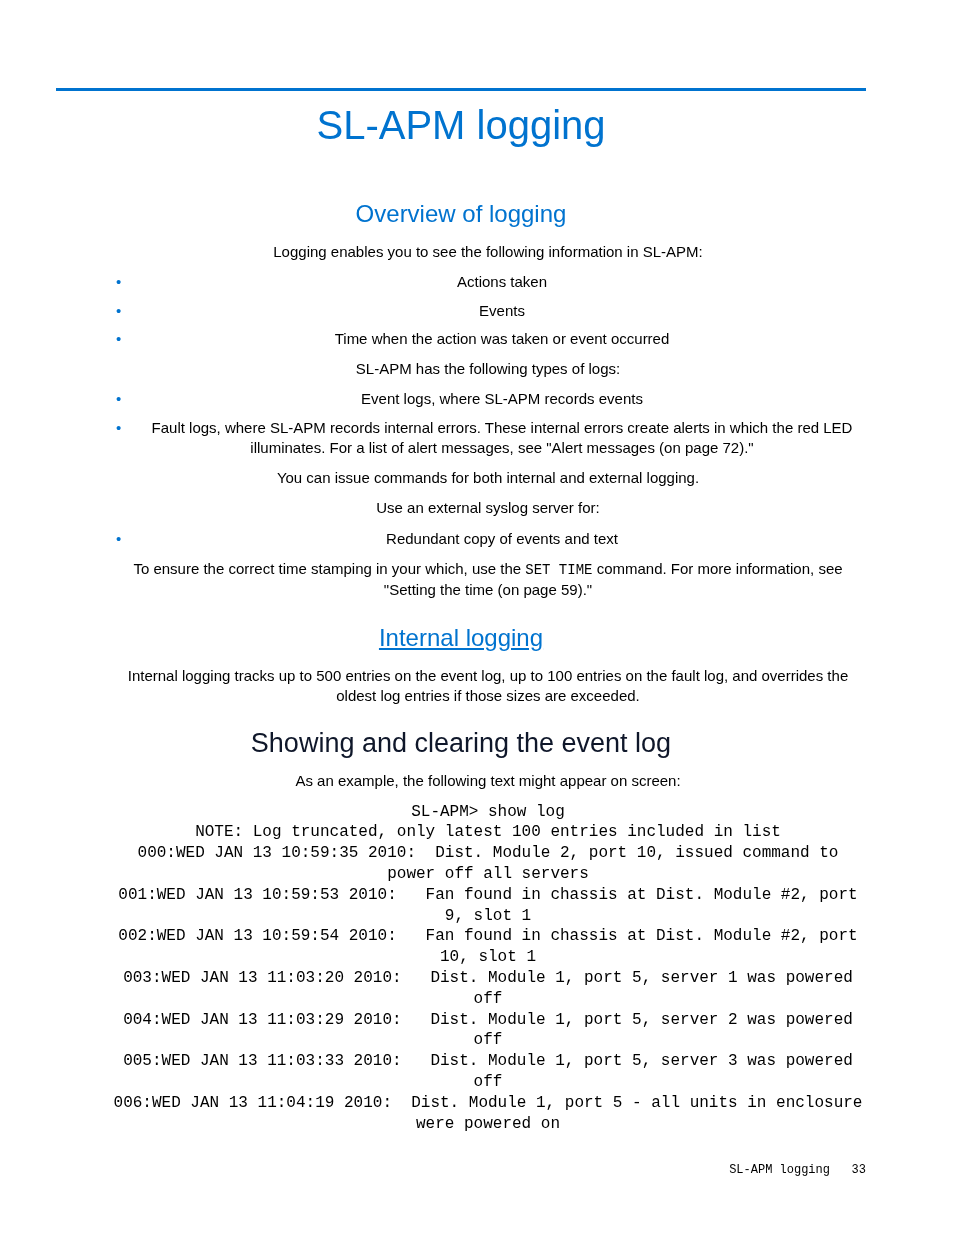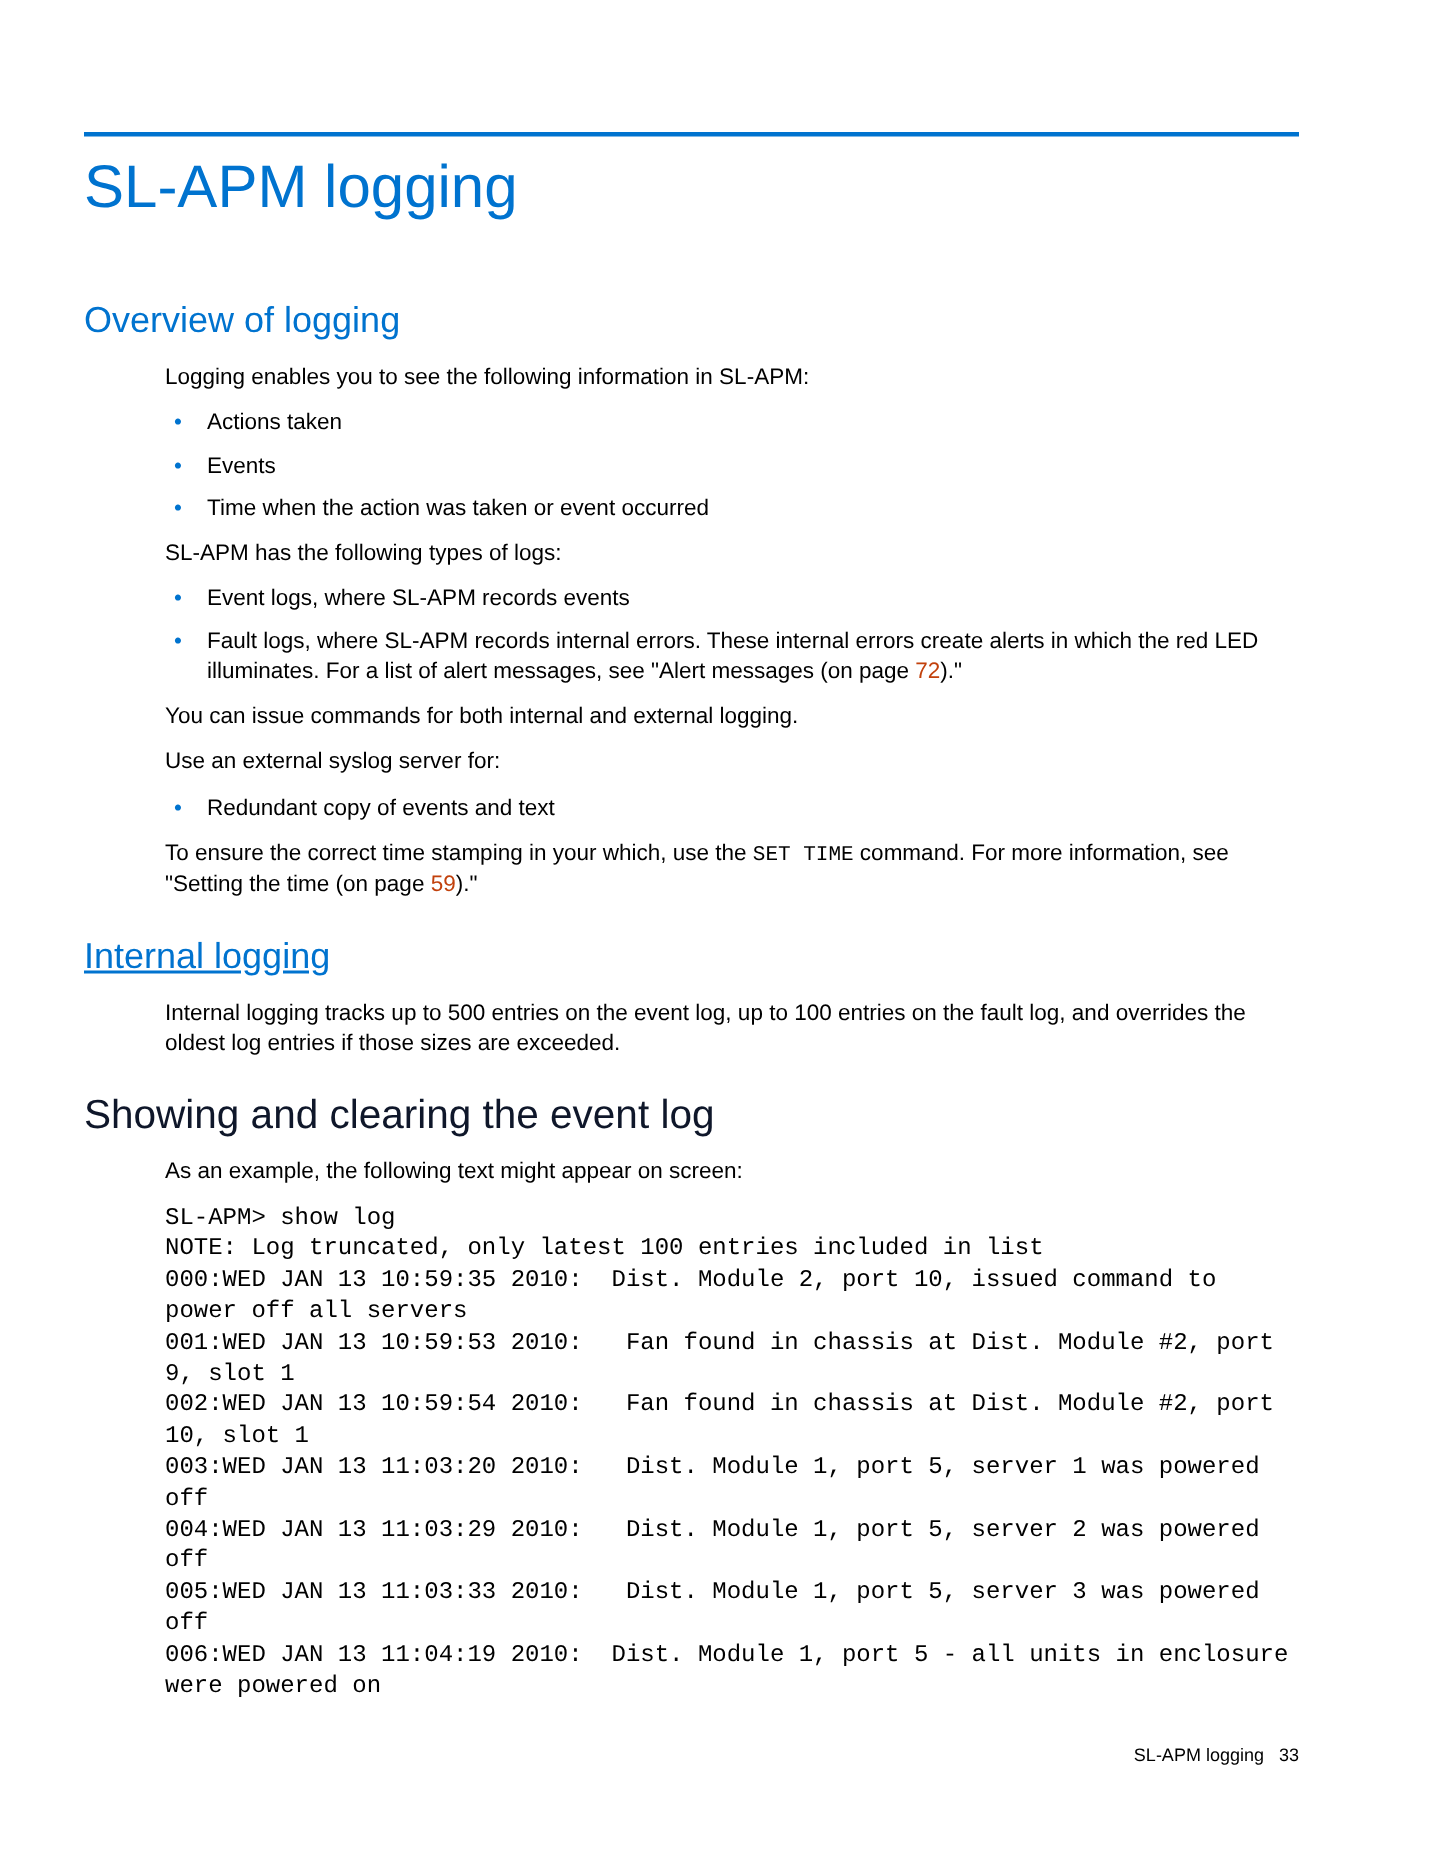--- a/index.html
+++ b/index.html
@@ -9,20 +9,21 @@
     background: #ffffff;
     font-family: Arial, Helvetica, sans-serif;
     color: #000000;
   }
   .page {
     width: 954px;
     height: 1217px;
     position: relative;
     box-sizing: border-box;
     padding: 88px 88px 40px 56px;
+    text-align: center;
   }
   .top-rule {
     border: none;
     border-top: 3px solid #0073cf;
     margin: 0 0 12px 0;
   }
   h1.chapter-title {
     font-family: "Trebuchet MS", "Lucida Sans", Arial, sans-serif;
     font-weight: 300;
     font-size: 40px;
@@ -71,35 +72,36 @@
     position: absolute;
     left: -22px;
     top: 0;
     font-size: 15px;
   }
   .mono {
     font-family: "Courier New", monospace;
     font-size: 14px;
   }
   a.xref {
-    color: #c2410c;
+    color: #000000;
     text-decoration: none;
   }
   pre.code {
     font-family: "Courier New", monospace;
     font-size: 16px;
     white-space: pre-wrap;
     margin: 8px 0 0 0;
     line-height: 1.3;
   }
   .footer {
     position: absolute;
     bottom: 40px;
     right: 88px;
     font-size: 12px;
+    font-family: Liberation Mono, monospace;
   }
 </style>
 </head>
 <body>
 
 <div class="page">
 
   <hr class="top-rule">
 
   <h1 class="chapter-title">SL-APM logging</h1>

